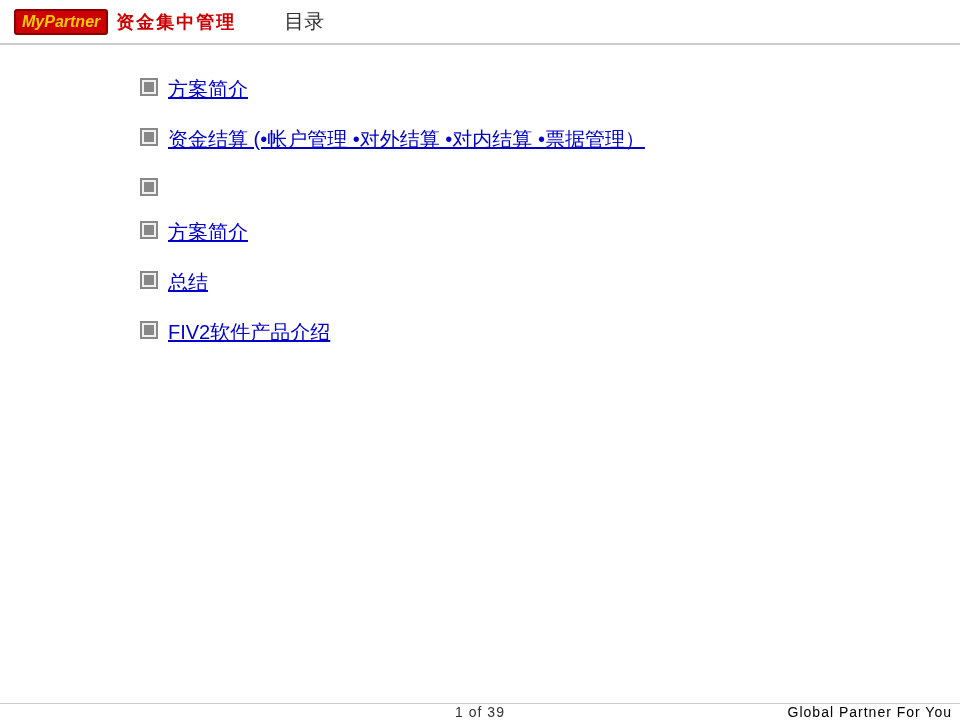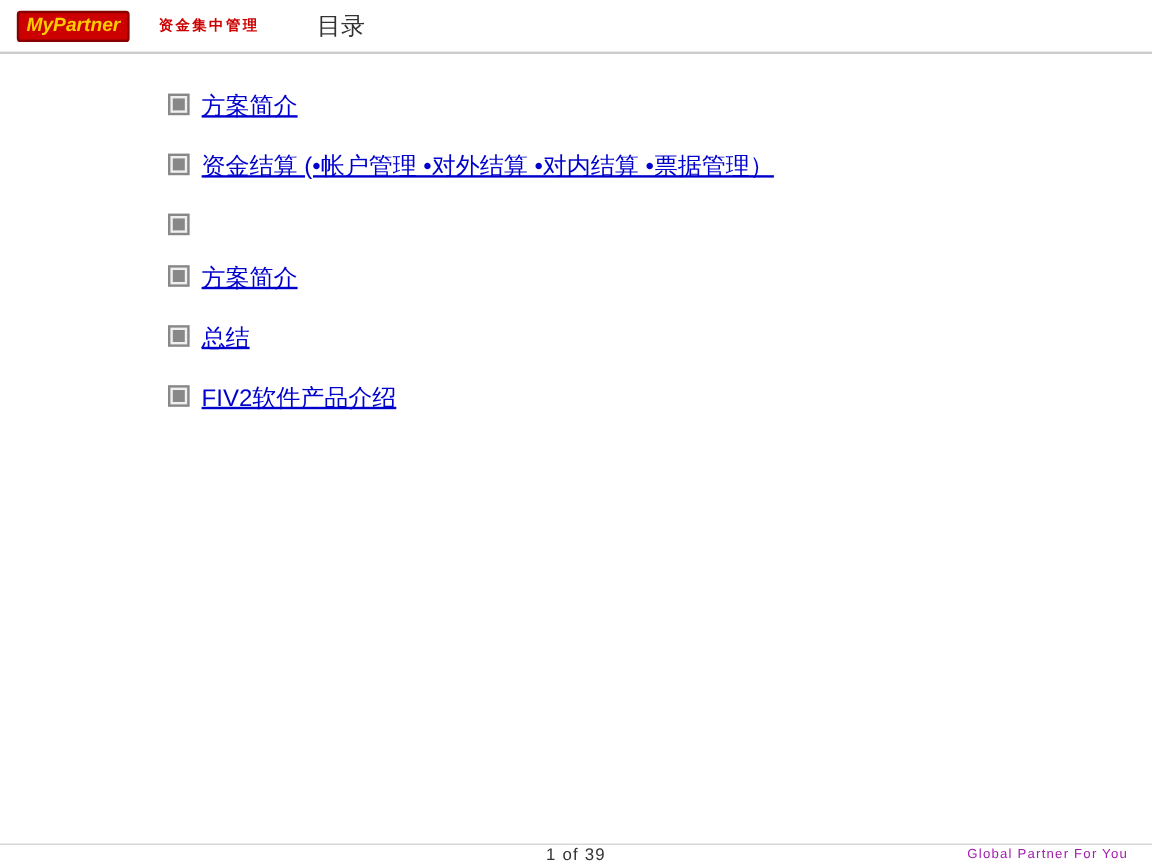--- a/index.html
+++ b/index.html
@@ -35,26 +35,25 @@
 
     #logo-text {
       font-style: italic;
       font-weight: bold;
       font-size: 16px;
       color: #ffcc00;
       font-family: Arial, sans-serif;
     }
 
     #subtitle {
-      font-size: 12px;
+      font-size: 18px;
       font-weight: bold;
       color: #cc0000;
       margin-right: 10px;
       letter-spacing: 2px;
-      margin-left: 16px;
     }
 
     #header-title {
       font-size: 20px;
       color: #333333;
       font-weight: normal;
       margin-left: 38px;
     }
 
     
@@ -115,24 +114,24 @@
     #page-info {
       font-size: 14px;
       color: #333333;
       letter-spacing: 1px;
       position: absolute;
       left: 50%;
       transform: translateX(-50%);
     }
 
     #footer-brand {
-      font-size: 11px;
-      color: #a21caf;
+      font-size: 14px;
+      color: #000000;
       position: absolute;
-      right: 20px;
+      right: 8px;
       letter-spacing: 1px;
     }
   </style>
 </head>
 <body>
 
 <div id="header">
   <div id="logo-box">
     <span id="logo-text">MyPartner</span>
   </div>

